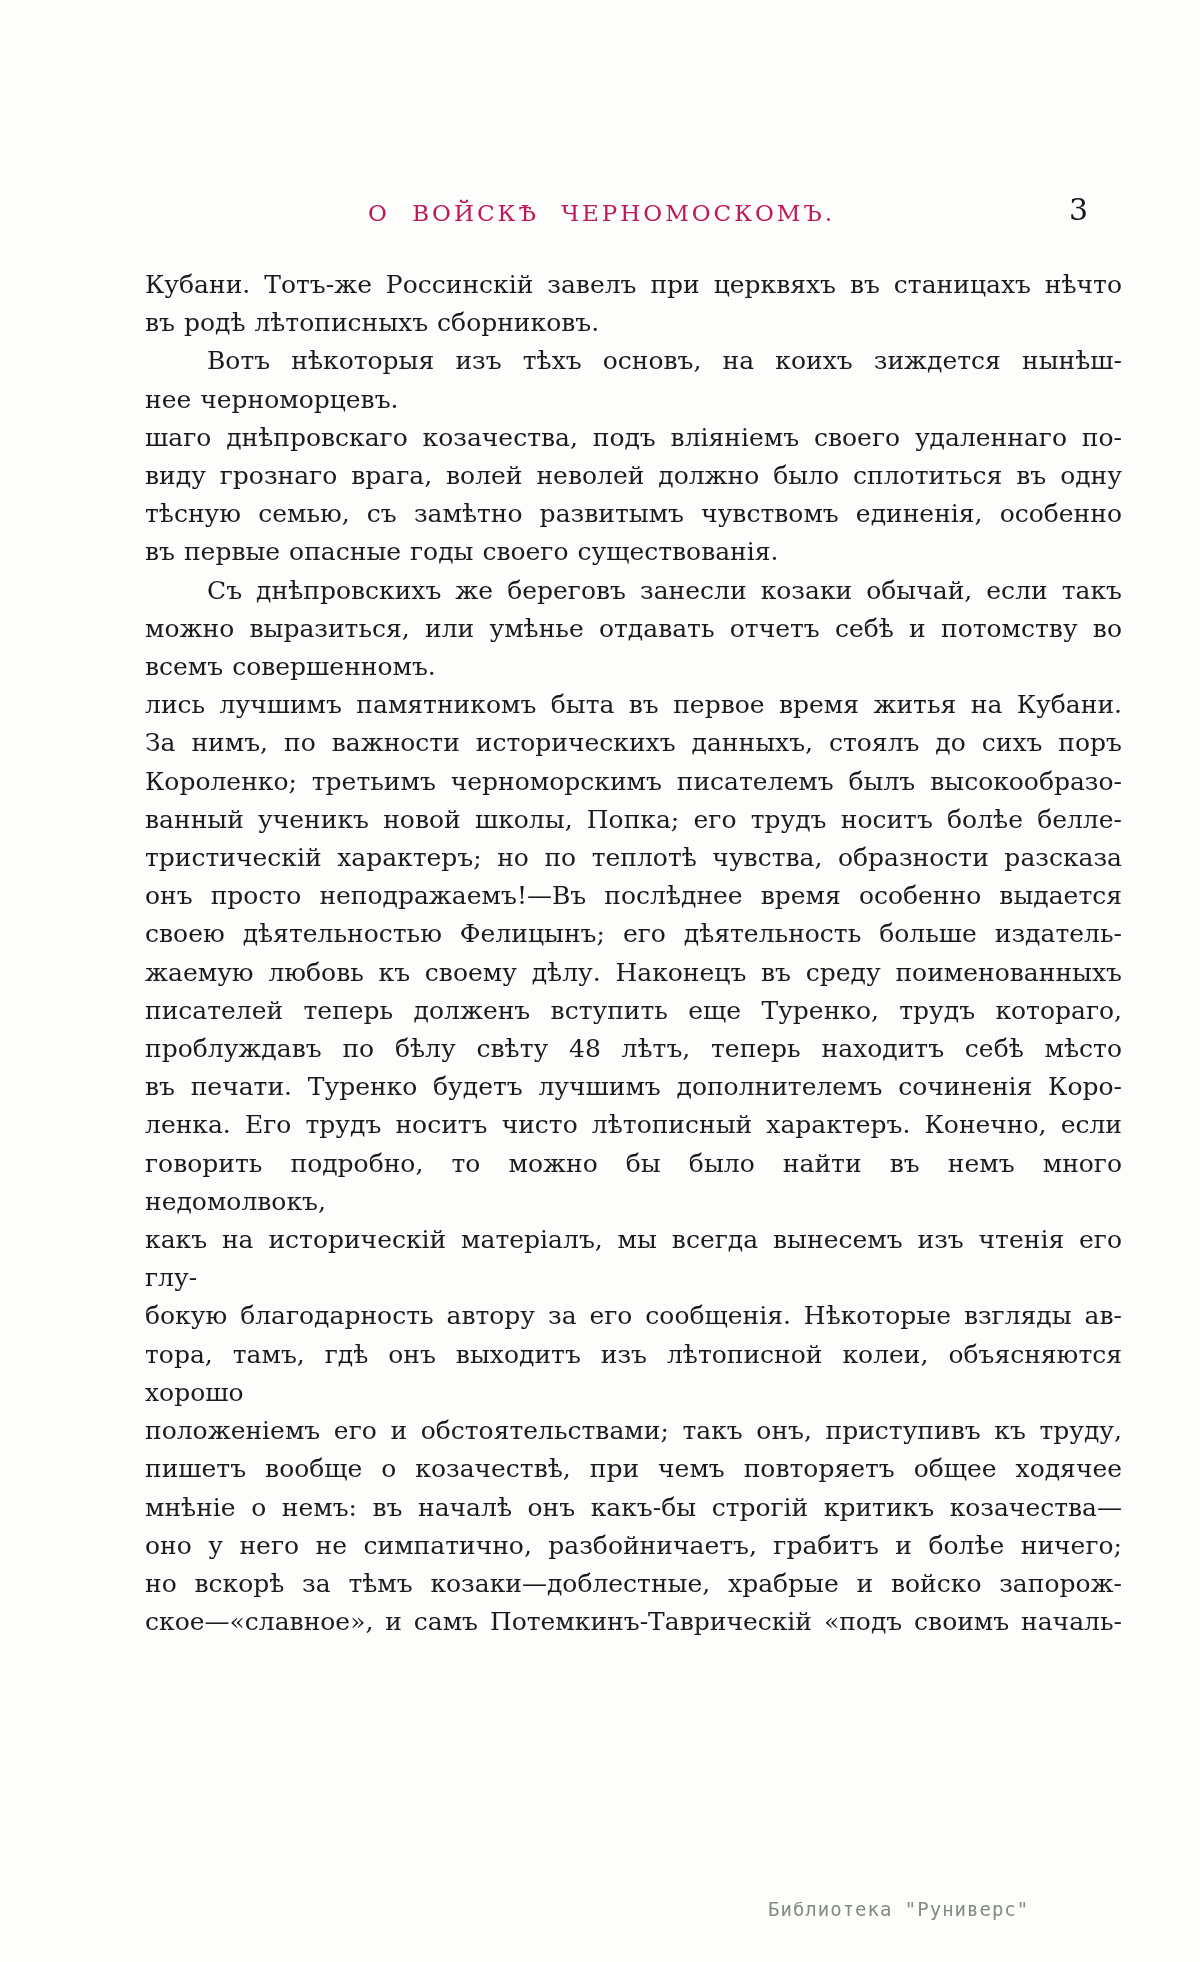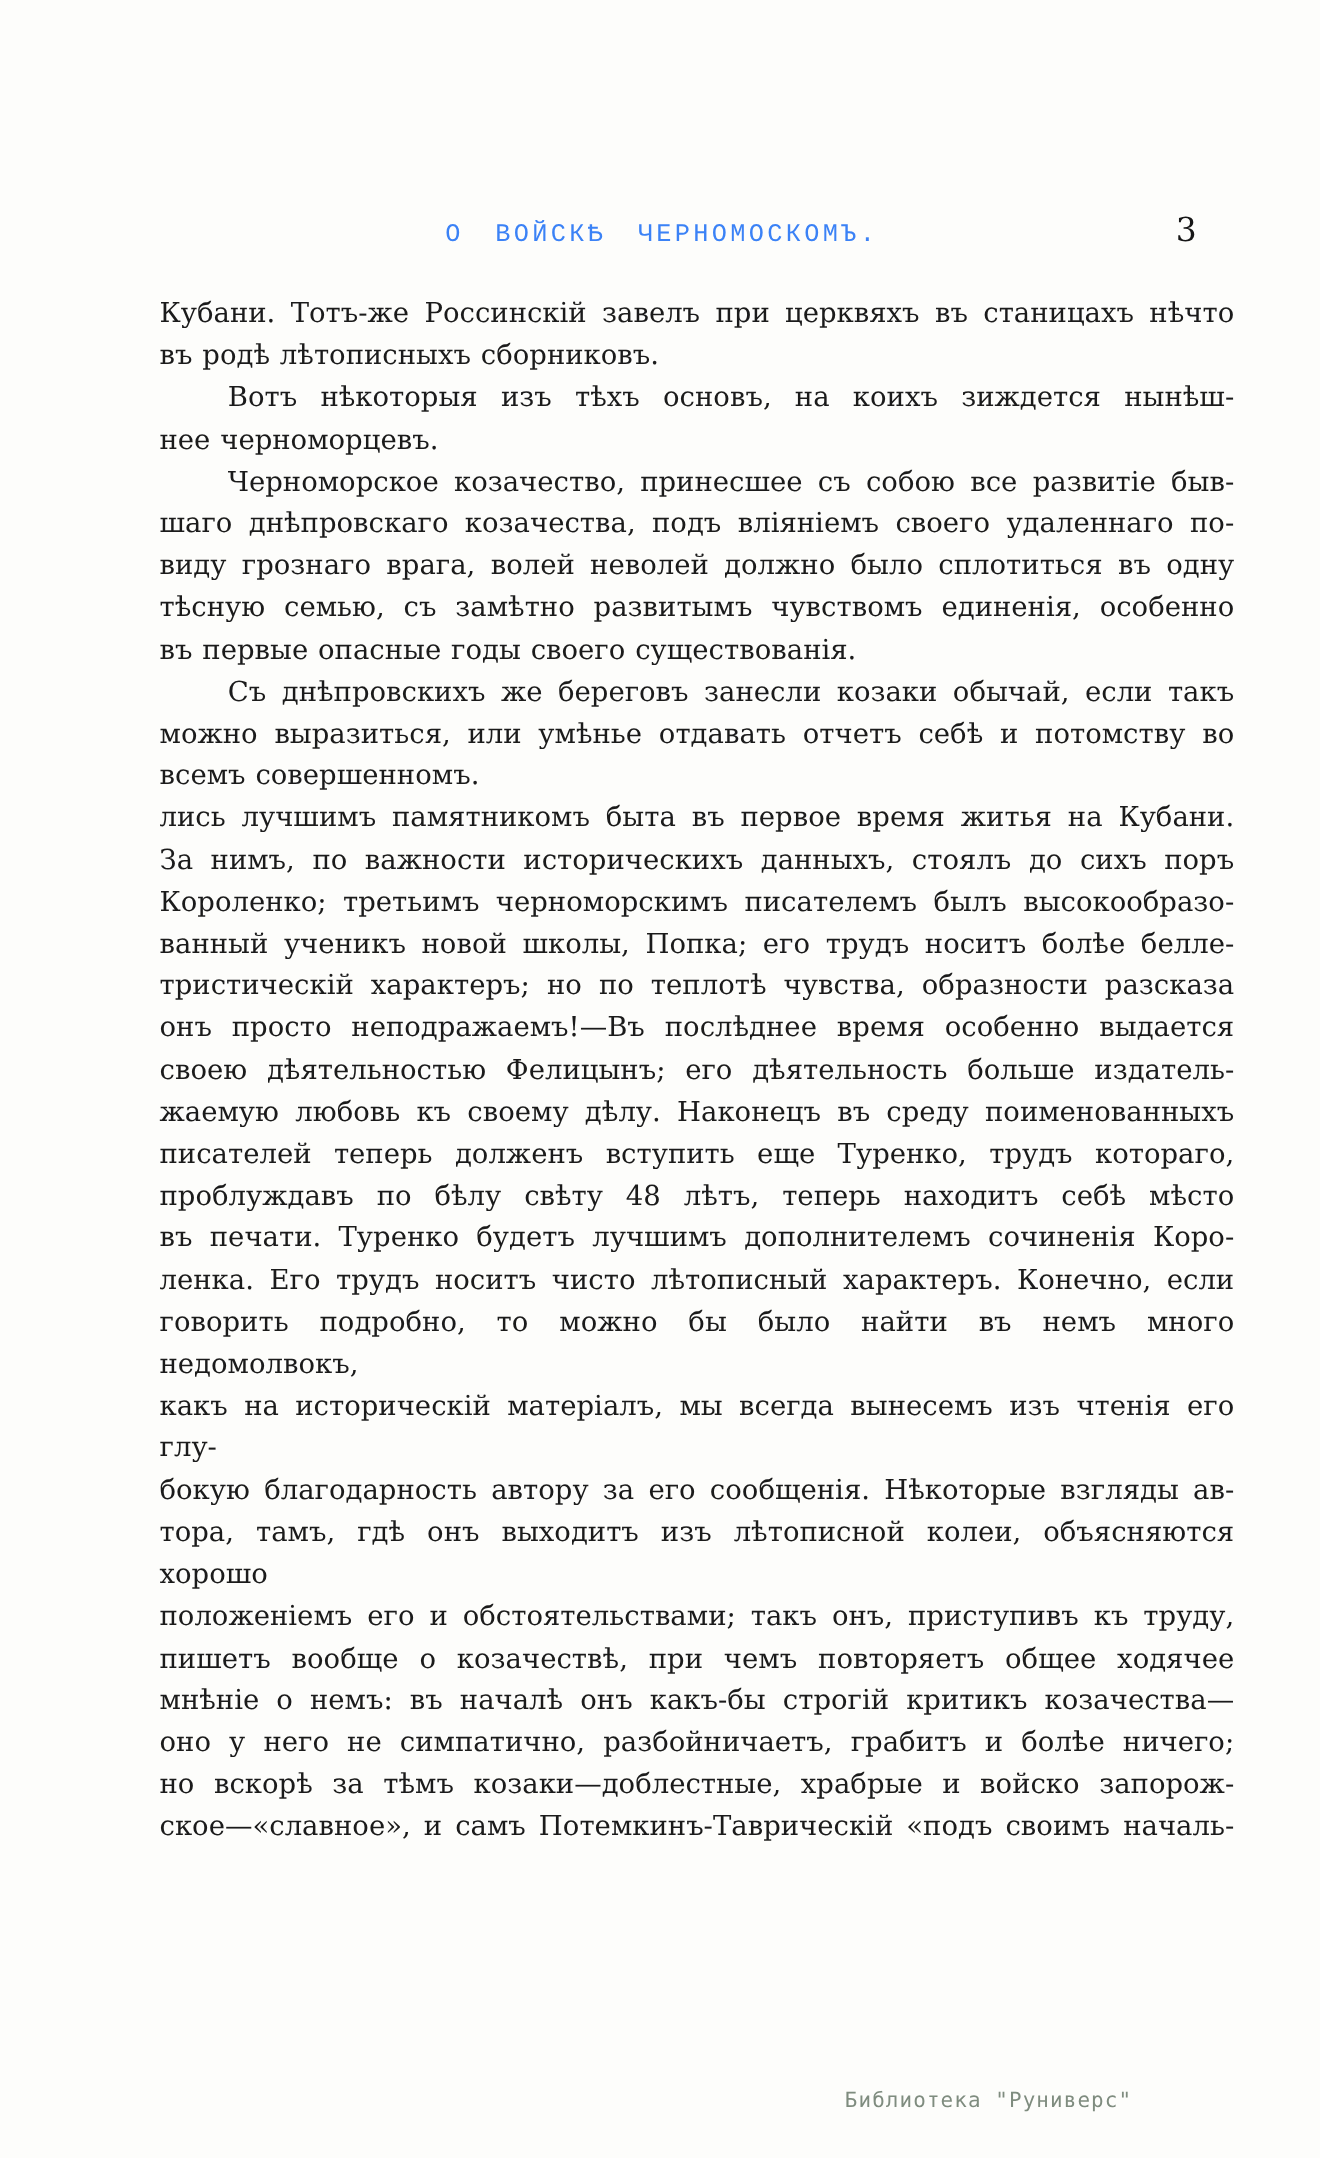--- a/index.html
+++ b/index.html
@@ -16,22 +16,21 @@
     position: absolute;
     top: 200px;
     left: 113px;
     width: 977px;
     text-align: center;
   }
   .head-title {
     font-size: 23px;
     letter-spacing: 3px;
     word-spacing: 12px;
-    color: #3b82f6;
-    font-family: Liberation Mono, monospace;
+    color: #be185d;
   }
   .page-num {
     position: absolute;
     right: 2px;
     top: -8px;
     font-size: 30px;
     letter-spacing: 0;
     color: #161616;
   }
   .text-block {
@@ -68,21 +67,20 @@
   <div class="running-head">
     <span class="head-title">О ВОЙСКѢ ЧЕРНОМОСКОМЪ.</span>
     <span class="page-num">3</span>
   </div>
 
   <div class="text-block">
     <div class="line">Кубани. Тотъ-же Россинскій завелъ при церквяхъ въ станицахъ нѣчто</div>
     <div class="line last">въ родѣ лѣтописныхъ сборниковъ.</div>
     <div class="line indent">Вотъ нѣкоторыя изъ тѣхъ основъ, на коихъ зиждется нынѣш-</div>
     <div class="line last">нее черноморцевъ.</div>
-    <div class="line indent">Черноморское козачество, принесшее съ собою все развитіе быв-</div>
     <div class="line">шаго днѣпровскаго козачества, подъ вліяніемъ своего удаленнаго по-</div>
     <div class="line">виду грознаго врага, волей неволей должно было сплотиться въ одну</div>
     <div class="line">тѣсную семью, съ замѣтно развитымъ чувствомъ единенія, особенно</div>
     <div class="line last">въ первые опасные годы своего существованія.</div>
     <div class="line indent">Съ днѣпровскихъ же береговъ занесли козаки обычай, если такъ</div>
     <div class="line">можно выразиться, или умѣнье отдавать отчетъ себѣ и потомству во</div>
     <div class="line last">всемъ совершенномъ.</div>
     <div class="line">лись лучшимъ памятникомъ быта въ первое время житья на Кубани.</div>
     <div class="line">За нимъ, по важности историческихъ данныхъ, стоялъ до сихъ поръ</div>
     <div class="line">Короленко; третьимъ черноморскимъ писателемъ былъ высокообразо-</div>

